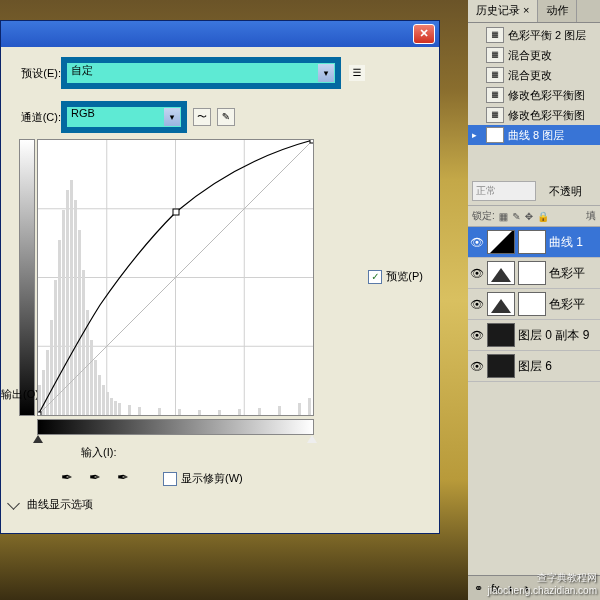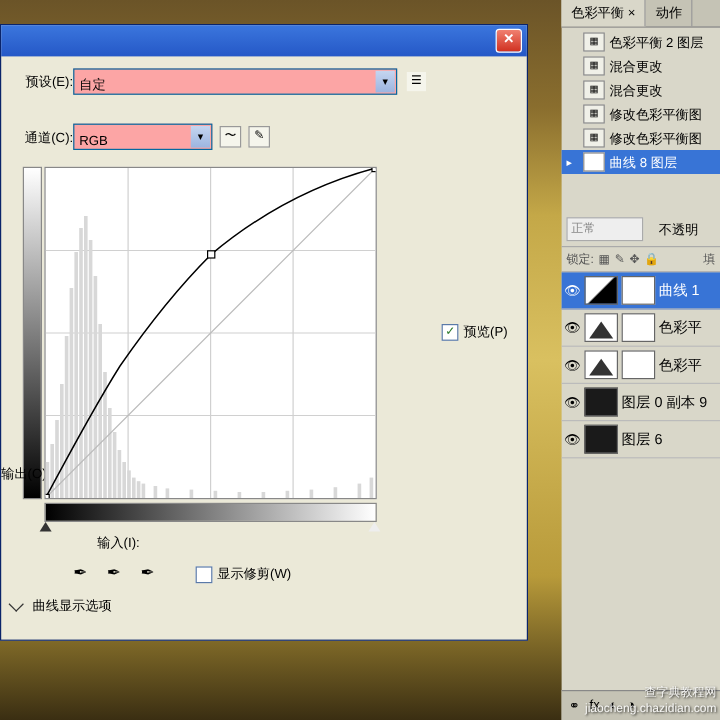--- a/index.html
+++ b/index.html
@@ -2,23 +2,23 @@
 <html><head>
 <meta charset="utf-8">
 <style>
 body{margin:0;width:600px;height:600px;font-family:"Microsoft YaHei",sans-serif;font-size:11px;background:#a38b3e;overflow:hidden;position:relative}
 .bg-photo{position:absolute;width:600px;height:600px;background:linear-gradient(180deg,#6b5428 0%,#8a6e2e 15%,#c4a848 30%,#d9c060 50%,#b89a3a 80%,#3a2e12 100%)}
 .pillar{position:absolute;top:100px;width:80px;height:420px;background:linear-gradient(90deg,#2a1f0a,#5a4518,#2a1f0a)}
 .dialog{position:absolute;top:20px;left:0;width:438px;height:512px;background:#ebe9d8;border:1px solid #0a246a}
 .titlebar{height:26px;background:linear-gradient(180deg,#3b76dd,#2558c7);display:flex;justify-content:flex-end;align-items:center;padding-right:4px}
 .closebtn{width:20px;height:18px;background:linear-gradient(180deg,#f08070,#d03020);border:1px solid #fff;border-radius:3px;color:#fff;text-align:center;line-height:16px;font-weight:bold;font-size:11px}
 .dlg-body{padding:10px 12px;position:relative;height:476px}
-.row{display:flex;align-items:center;margin-bottom:24px}
+.row{display:flex;align-items:center;margin-bottom:12px}
 .label{width:40px;text-align:right;color:#000}
-.combo{height:20px;border:1px solid #0369a1;background:#fca5a5;display:flex;align-items:flex-end;padding:0 4px;font-size:11px;position:relative}
+.combo{height:20px;border:6px solid #0369a1;background:#5eead4;display:flex;align-items:flex-start;padding:0 4px;font-size:11px;position:relative}
 .combo .arrow{position:absolute;right:1px;top:1px;width:16px;height:18px;background:linear-gradient(180deg,#c5d5f0,#9cb5e0);display:flex;align-items:center;justify-content:center;font-size:9px}
 .preset{width:260px}
 .channel{width:106px}
 .btn{width:62px;height:20px;border:1px solid #888;border-radius:3px;background:linear-gradient(180deg,#fff,#e0e0d0);text-align:center;line-height:19px;margin-bottom:6px;font-size:11px}
 .btn.disabled{color:#a0a090}
 .btns{position:absolute;right:14px;top:10px;width:66px}
 .tool-icons{display:flex;gap:6px;margin-left:6px}
 .tiny-icon{width:16px;height:16px;border:1px solid #999;background:#f5f5ec;font-size:10px;text-align:center;line-height:15px}
 .curve-area{position:absolute;left:36px;top:92px;width:275px;height:275px;border:1px solid #888;background:#fff}
 .histogram{position:absolute;width:100%;height:100%}
@@ -168,21 +168,21 @@
 
     <div class="preview-chk">
       <span class="chk">✓</span>
       <span>预览(P)</span>
     </div>
   </div>
 </div>
 
 <div class="panels">
   <div class="panel-tabs">
-    <div class="tab active">色彩平衡 ×</div>
+    <div class="tab active">历史记录 ×</div>
     <div class="tab">动作</div>
   </div>
   <div class="hist-list">
     <div class="hist-item">
         <span class="pin"></span>
         <span class="hist-icon">▦</span>
         <span>色彩平衡 2 图层</span>
       </div>
     <div class="hist-item">
         <span class="pin"></span>

